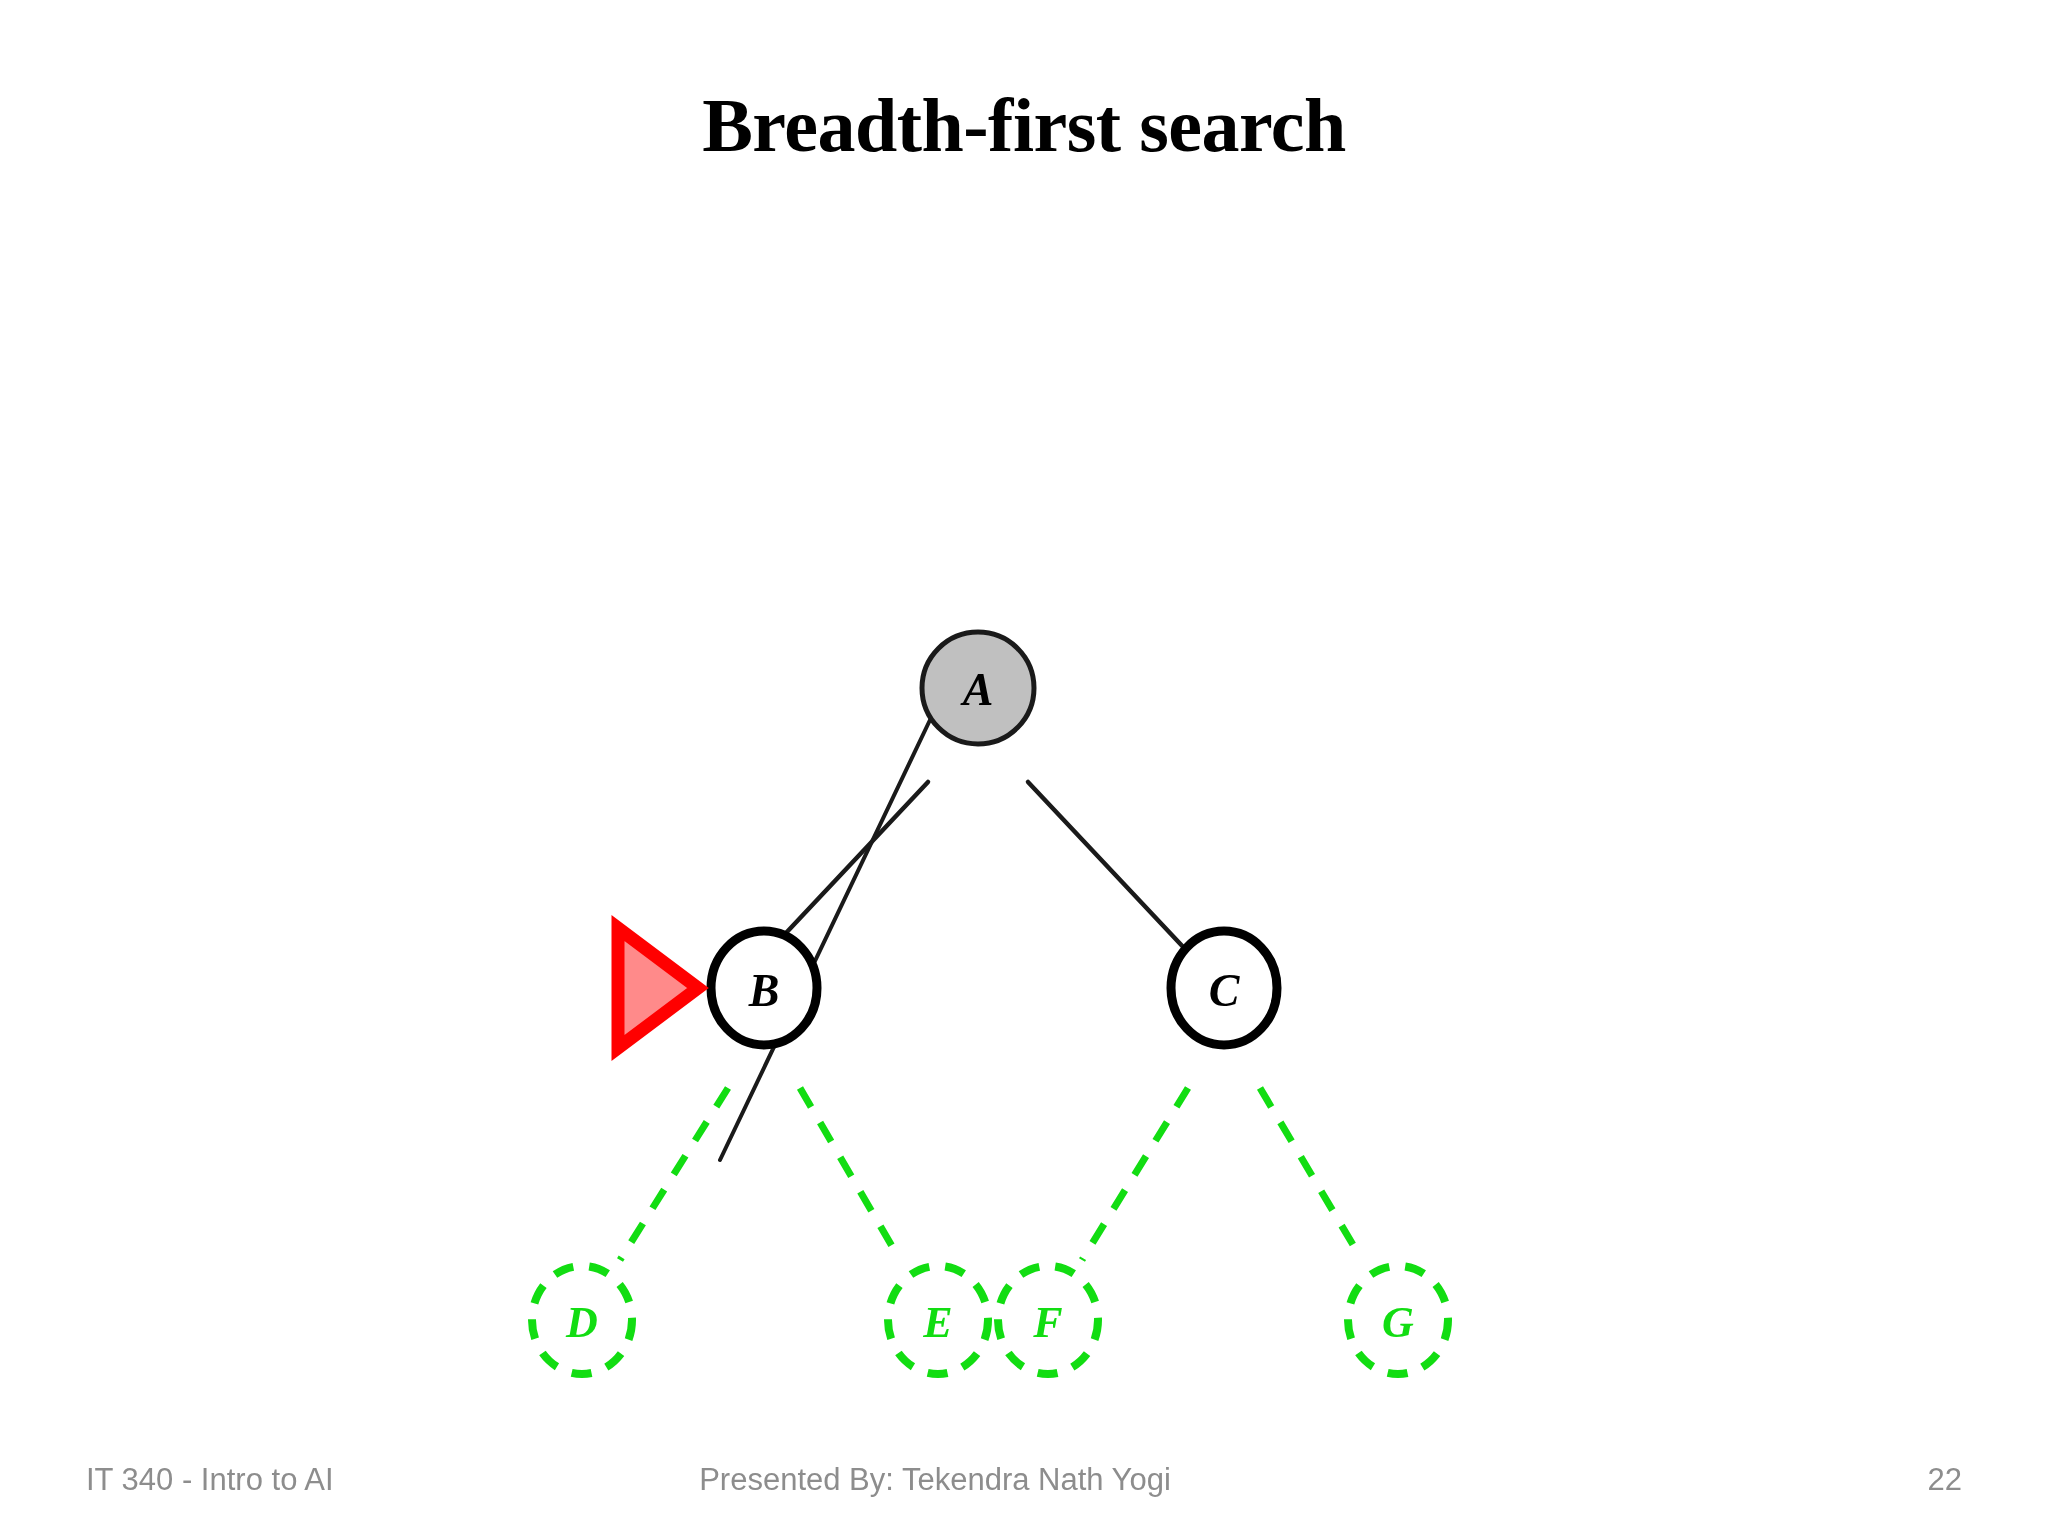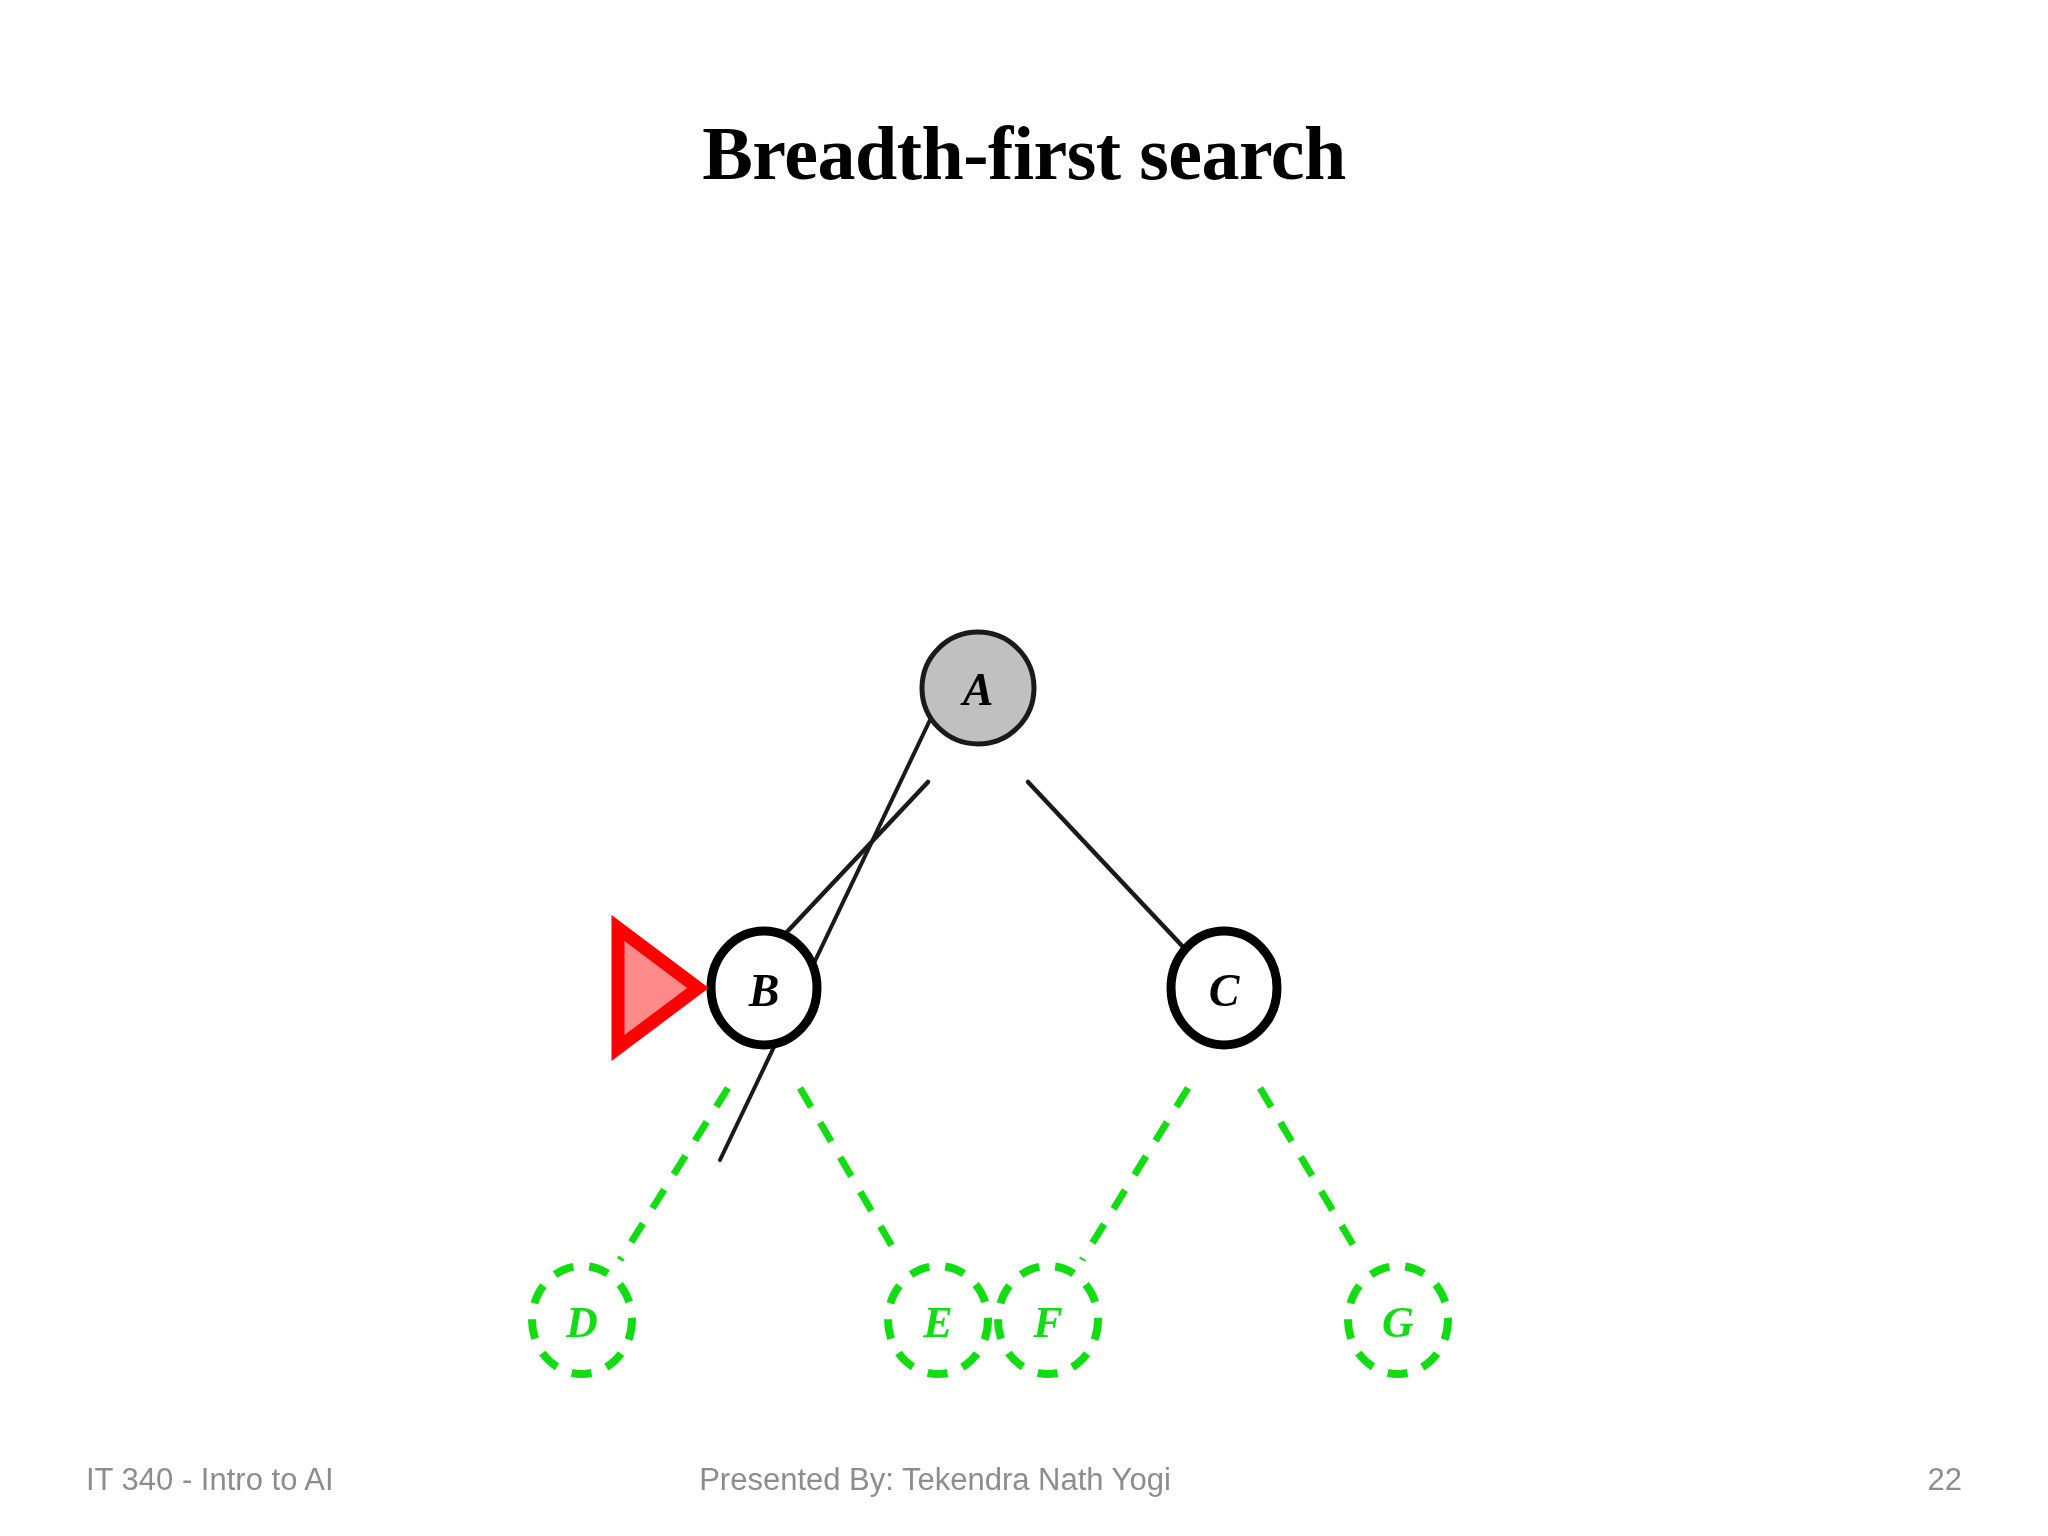--- a/index.html
+++ b/index.html
@@ -30,21 +30,20 @@
     left: 0;
     width: 2048px;
     text-align: center;
     font-family: "Liberation Serif", "DejaVu Serif", serif;
     font-weight: 700;
     font-size: 76px;
     line-height: 1.05;
     letter-spacing: -0.5px;
     color: #000000;
     white-space: nowrap;
-    margin-top: 28px;
   }
 
   
   .diagram {
     position: absolute;
     left: 470px;
     top: 520px;
     width: 1120px;
     height: 700px;
   }

